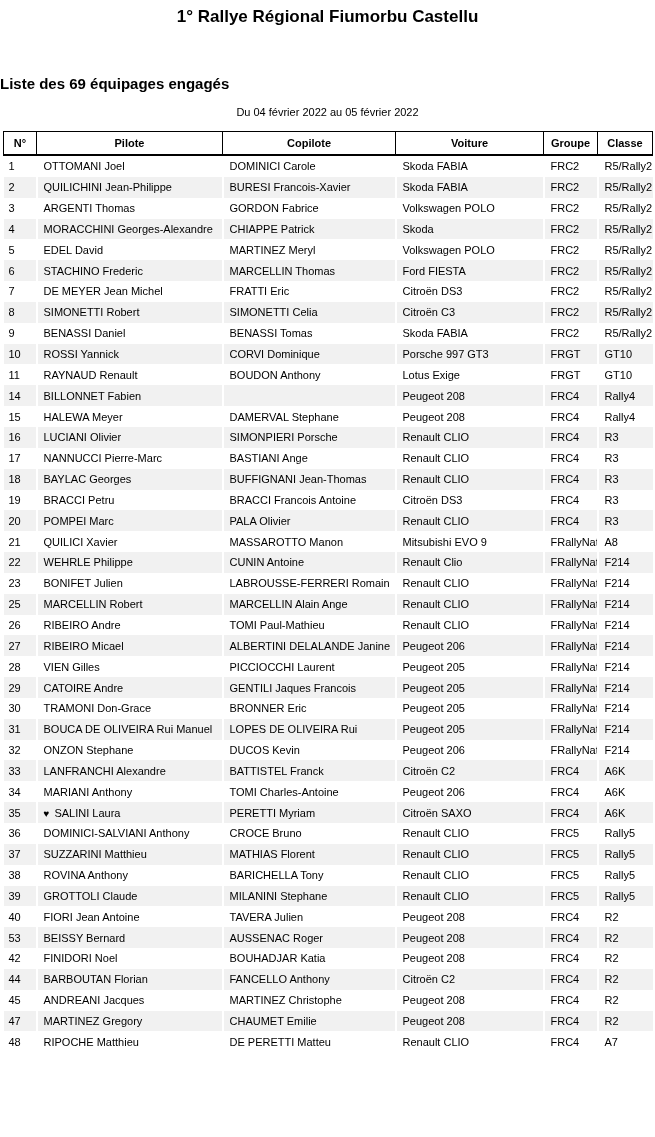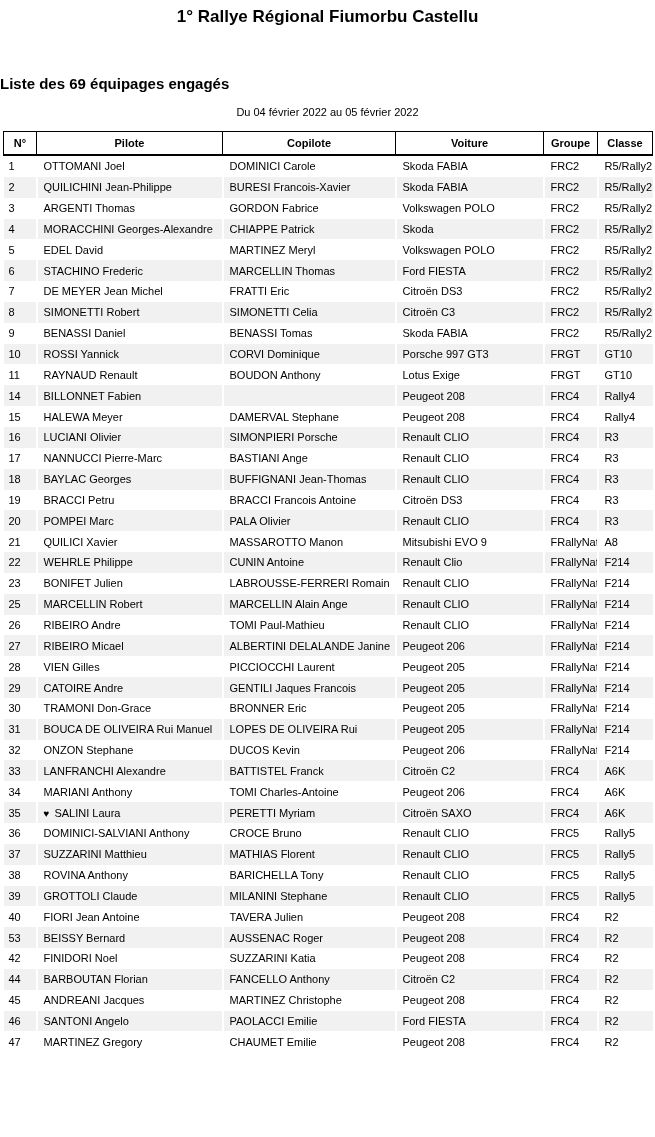--- a/index.html
+++ b/index.html
@@ -405,46 +405,38 @@
           <td class="num">53</td>
           <td>BEISSY Bernard</td>
           <td>AUSSENAC Roger</td>
           <td>Peugeot 208</td>
           <td>FRC4</td>
           <td>R2</td>
         </tr>
         <tr>
           <td class="num">42</td>
           <td>FINIDORI Noel</td>
-          <td>SUZZARINI Katia</td>
+          <td>BOUHADJAR Katia</td>
           <td>Peugeot 208</td>
           <td>FRC4</td>
           <td>R2</td>
         </tr>
         <tr>
           <td class="num">44</td>
           <td>BARBOUTAN Florian</td>
           <td>FANCELLO Anthony</td>
           <td>Citroën C2</td>
           <td>FRC4</td>
           <td>R2</td>
         </tr>
         <tr>
           <td class="num">45</td>
           <td>ANDREANI Jacques</td>
           <td>MARTINEZ Christophe</td>
           <td>Peugeot 208</td>
-          <td>FRC4</td>
-          <td>R2</td>
-        </tr>
-        <tr>
-          <td class="num">46</td>
-          <td>SANTONI Angelo</td>
-          <td>PAOLACCI Emilie</td>
-          <td>Ford FIESTA</td>
           <td>FRC4</td>
           <td>R2</td>
         </tr>
         <tr>
           <td class="num">47</td>
           <td>MARTINEZ Gregory</td>
           <td>CHAUMET Emilie</td>
           <td>Peugeot 208</td>
           <td>FRC4</td>
           <td>R2</td>

